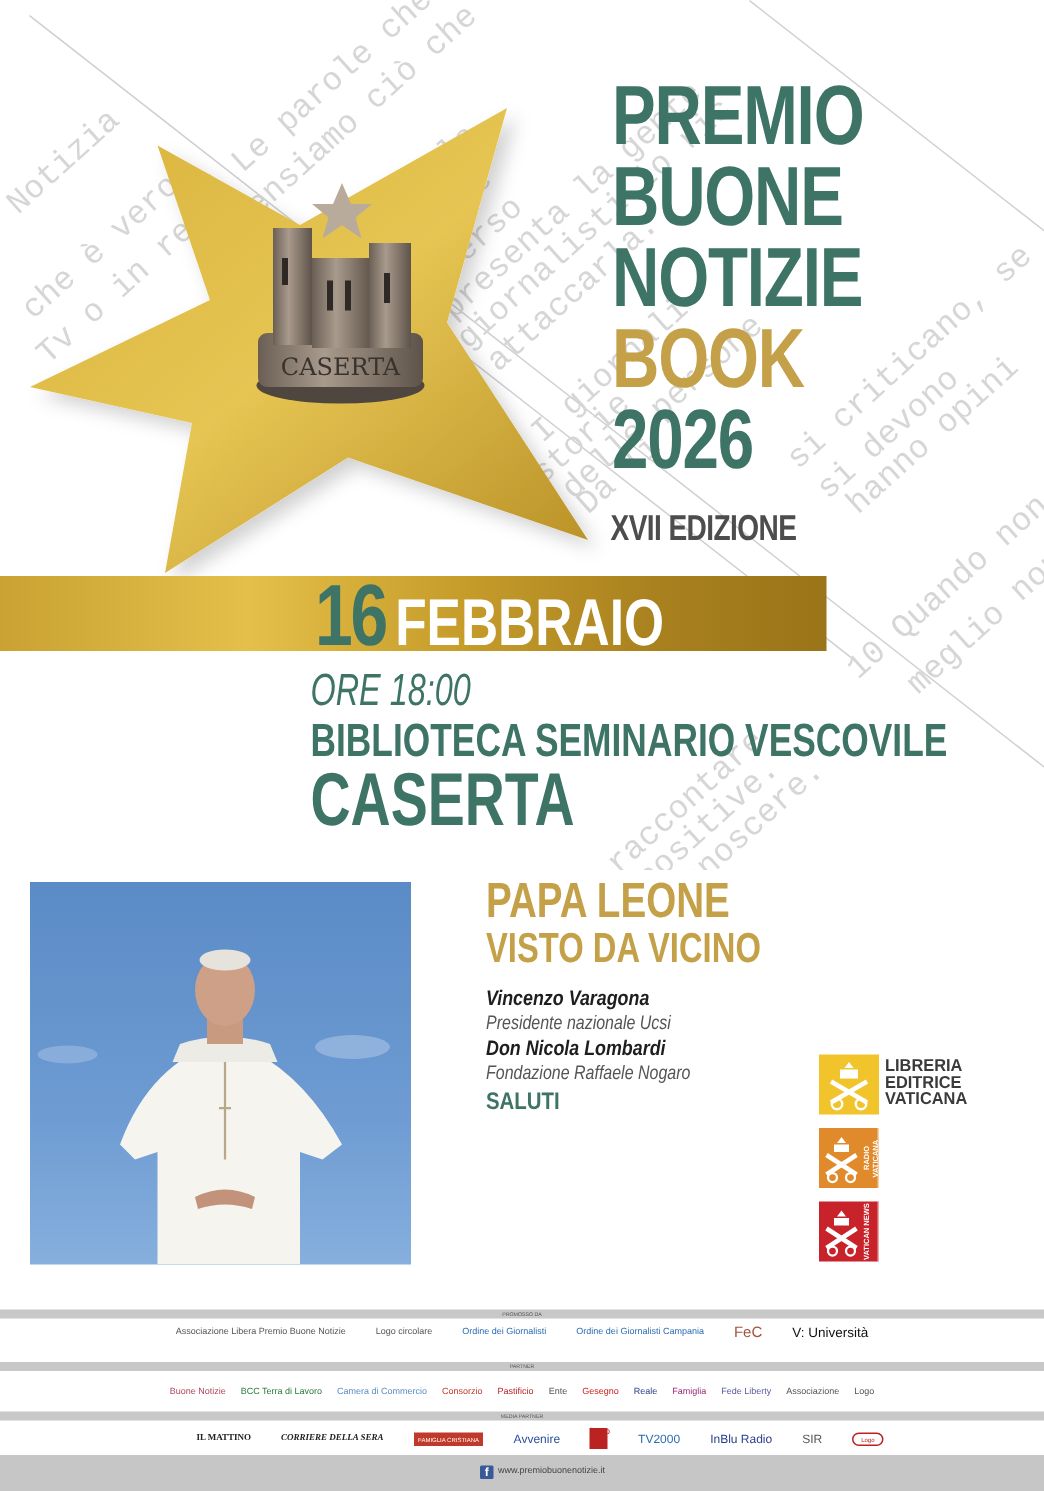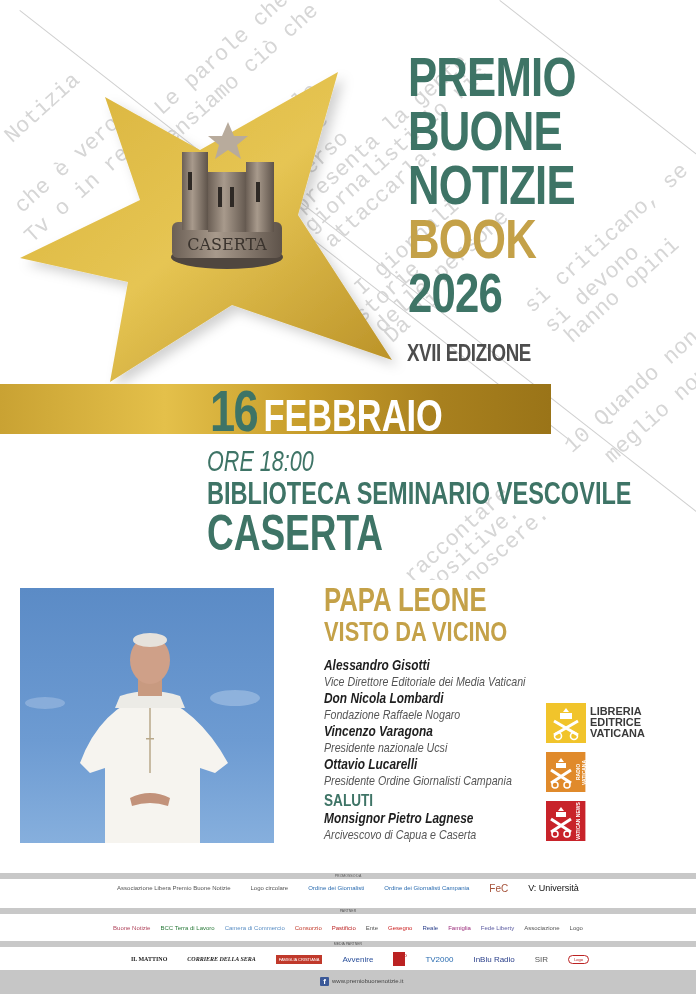--- a/index.html
+++ b/index.html
@@ -141,40 +141,28 @@
   </svg>
 </div>
 
 <div class="headline">
   <div class="l1">PAPA LEONE</div>
   <div class="l2">VISTO DA VICINO</div>
 </div>
 
 <div class="speakers">
   <div>
-    <div class="sp-name">Alessandro Gisotti</div>
-    <div class="sp-role">Vice Direttore Editoriale dei Media Vaticani</div>
+    <div class="sp-name">Vincenzo Varagona</div>
+    <div class="sp-role">Presidente nazionale Ucsi</div>
   </div>
   <div>
     <div class="sp-name">Don Nicola Lombardi</div>
     <div class="sp-role">Fondazione Raffaele Nogaro</div>
   </div>
-  <div>
-    <div class="sp-name">Vincenzo Varagona</div>
-    <div class="sp-role">Presidente nazionale Ucsi</div>
-  </div>
-  <div>
-    <div class="sp-name">Ottavio Lucarelli</div>
-    <div class="sp-role">Presidente Ordine Giornalisti Campania</div>
-  </div>
   <div class="saluti">SALUTI</div>
-  <div>
-    <div class="sp-name">Monsignor Pietro Lagnese</div>
-    <div class="sp-role">Arcivescovo di Capua e Caserta</div>
-  </div>
 </div>
 
 <div class="lev">
   <svg width="40" height="40" viewBox="0 0 40 40">
     <path d="M20 5 L23 9 L17 9 Z M14 10 H26 V16 H14 Z" fill="#fff"></path>
     <path d="M8 18 L32 32 M32 18 L8 32" stroke="#fff" stroke-width="3"></path>
     <circle cx="12" cy="33" r="3.5" fill="none" stroke="#fff" stroke-width="1.6"></circle>
     <circle cx="28" cy="33" r="3.5" fill="none" stroke="#fff" stroke-width="1.6"></circle>
   </svg>
 </div>

